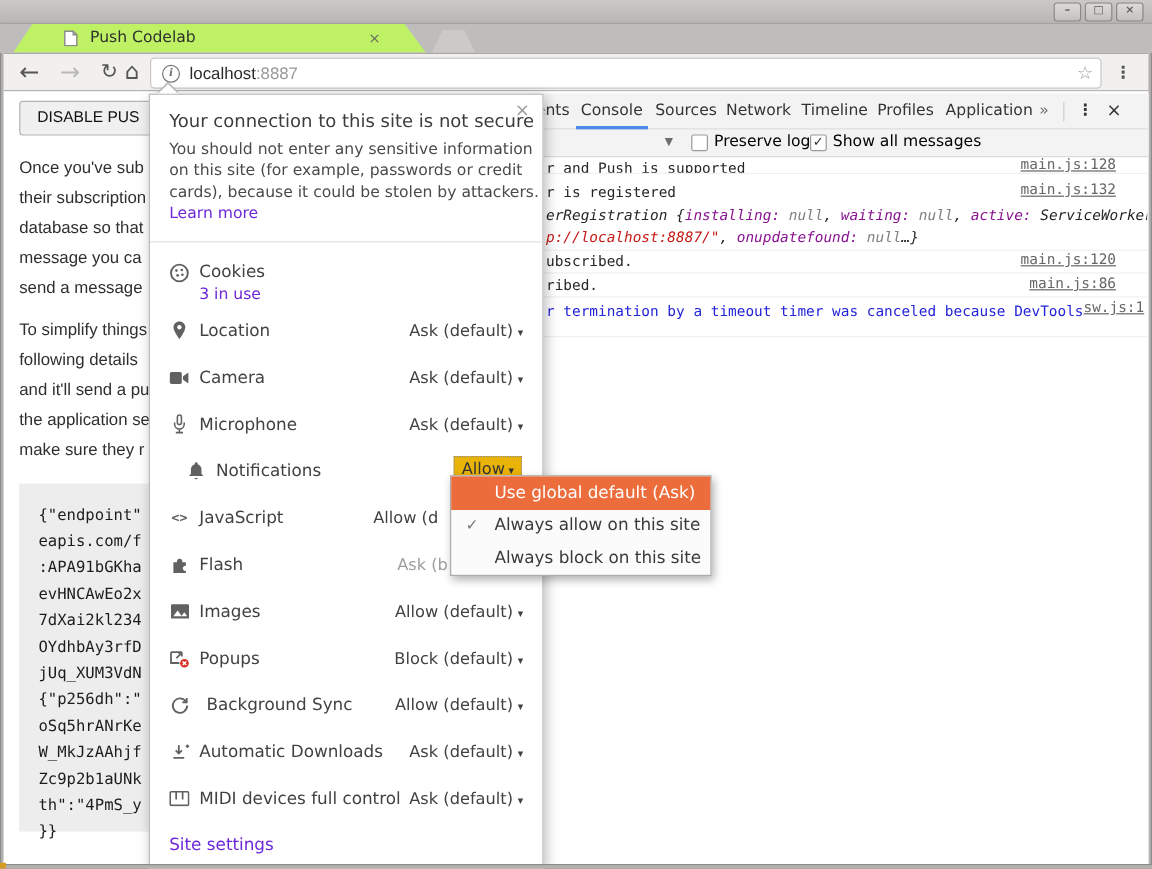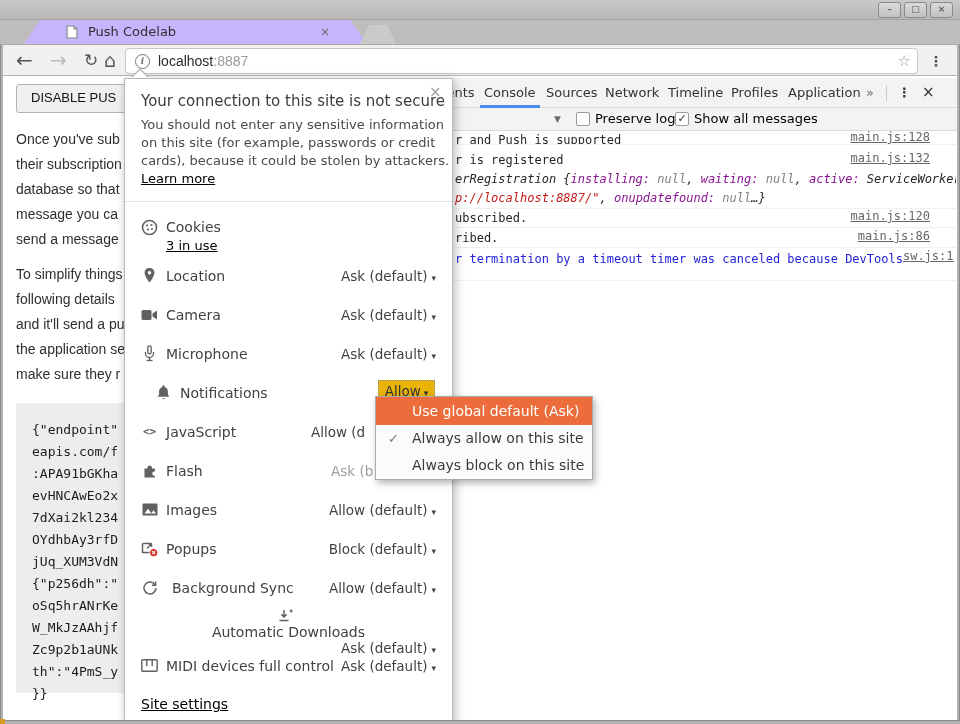--- a/index.html
+++ b/index.html
@@ -12,21 +12,21 @@
   .titlebar{position:absolute;left:0;top:0;width:960px;height:19px;
     background:linear-gradient(#cbc9c7,#b9b7b5);border-bottom:1px solid #a5a3a1;}
   .user-pill{position:absolute;left:832px;top:2px;width:38px;height:14px;border-radius:8px;
     background:linear-gradient(#d8d6d4,#c0bebc);border:1px solid #8a8a8a;
     font:bold 10px/13px "DejaVu Sans",sans-serif;color:#fbfbfb;text-align:center;
     text-shadow:0 1px 1px #6a6a6a;margin-top:28px;}
   .winbtn{position:absolute;top:2px;width:21px;height:14px;border-radius:3px;
     background:linear-gradient(#dcdad8,#c4c2c0);border:1px solid #8a8a8a;
     font:bold 9px/13px "DejaVu Sans",sans-serif;color:#5c5c5c;text-align:center;cursor:default;}
   .tabstrip{position:absolute;left:0;top:20px;width:960px;height:24px;background:#bfbdbb;}
-  .tab{position:absolute;left:24px;top:0;width:344px;height:24px;background:#c4b5fd;
+  .tab{position:absolute;left:11px;top:0;width:344px;height:24px;background:#bef264;
     clip-path:polygon(16px 0,326px 0,344px 24px,0 24px);}
   .tab-title{position:absolute;left:64px;top:0;font:13px/24px "DejaVu Sans",sans-serif;color:#2f2f2f;white-space:nowrap;}
   .tab-close{position:absolute;left:296px;top:0;font:12px/24px "DejaVu Sans",sans-serif;color:#666;}
   .newtab{position:absolute;left:360px;top:5px;width:36px;height:19px;background:#cccac8;
     clip-path:polygon(9px 0,27px 0,36px 19px,0 19px);}
   .toolbar{position:absolute;left:3px;top:44px;width:954px;height:32px;background:#f1f0ee;
     border-top:1px solid #aaa8a6;border-bottom:1px solid #b5b3b1;box-sizing:border-box;}
   .navbtn{position:absolute;top:0;font:20px/31px "DejaVu Sans",sans-serif;color:#555;}
   .navbtn.dis{color:#b9b9b9;}
   .omnibox{position:absolute;left:122px;top:3px;width:793px;height:26px;background:#fff;
@@ -80,21 +80,21 @@
   
   .popover{position:absolute;left:124px;top:78px;width:329px;height:646px;background:#fff;
     border:1px solid #b9b9b9;box-sizing:border-box;box-shadow:2px 3px 10px rgba(0,0,0,.28);z-index:10;}
   .caret{position:absolute;left:132px;top:70px;width:0;height:0;z-index:12;
     border-left:8px solid transparent;border-right:8px solid transparent;border-bottom:8px solid #fff;}
   .caret-edge{position:absolute;left:131px;top:68px;width:0;height:0;z-index:11;
     border-left:9px solid transparent;border-right:9px solid transparent;border-bottom:9px solid #b9b9b9;}
   .po-close{position:absolute;left:304px;top:4px;font:15px/18px "DejaVu Sans",sans-serif;color:#9e9e9e;}
   .po-title{position:absolute;left:16px;top:13px;font:15px "DejaVu Sans",sans-serif;color:#3c3c3c;white-space:nowrap;}
   .po-body{position:absolute;left:16px;top:37px;font:13px/18px "DejaVu Sans",sans-serif;color:#4a4a4a;white-space:nowrap;}
-  .po-link{color:#000000;text-decoration:underline;cursor:pointer;}
+  .po-link{color:#6d28d9;cursor:pointer;}
   .po-sep{position:absolute;left:0;top:122px;width:100%;height:1px;background:#e2e2e2;}
   .ck-icon{position:absolute;left:16px;top:140px;}
   .ck-label{position:absolute;left:41px;top:140px;font:14px/16px "DejaVu Sans",sans-serif;color:#424242;}
   .ck-link{position:absolute;left:41px;top:159px;font:13px/16px "DejaVu Sans",sans-serif;}
   .perm-row{position:absolute;left:0;width:100%;height:39px;display:flex;align-items:center;
     padding:0 16px;box-sizing:border-box;}
   .perm-icon{width:17px;height:17px;flex:none;margin-right:8px;display:flex;align-items:center;justify-content:center;}
   .perm-label{font:14px "DejaVu Sans",sans-serif;color:#424242;white-space:nowrap;}
   .perm-value{margin-left:auto;font:13.5px "DejaVu Sans",sans-serif;color:#424242;white-space:nowrap;cursor:pointer;}
   .perm-value .arr{font-size:9px;margin-left:4px;color:#424242;}
@@ -343,21 +343,21 @@
     <div class="perm-row" style="top:489px;gap:6px;">
       <span class="perm-icon">
         <svg class="ic" width="16" height="16" viewBox="0 0 16 16">
             <path d="M13.2 5A6 6 0 1 0 14 8" fill="none" stroke="#616161" stroke-width="1.5"></path>
             <path d="M13.6 1.6v3.6H10" fill="none" stroke="#616161" stroke-width="1.5"></path>
           </svg>
       </span>
       <span class="perm-label">Background Sync</span>
       <span class="perm-value"><span>Allow (default)</span><span class="arr">▾</span></span>
     </div>
-    <div class="perm-row" style="top:528px;flex-direction:column;">
+    <div class="perm-row" style="top:528px;">
       <span class="perm-icon">
         <svg class="ic" width="16" height="16" viewBox="0 0 16 16">
             <path d="M7 2v7M4.4 6.4 7 9l2.6-2.6" fill="none" stroke="#616161" stroke-width="1.5"></path>
             <path d="M2.5 12.5h9" stroke="#616161" stroke-width="1.5"></path>
             <path d="M12.7 2.9h3M14.2 1.4v3" stroke="#616161" stroke-width="1.3"></path>
           </svg>
       </span>
       <span class="perm-label">Automatic Downloads</span>
       <span class="perm-value"><span>Ask (default)</span><span class="arr">▾</span></span>
     </div>

